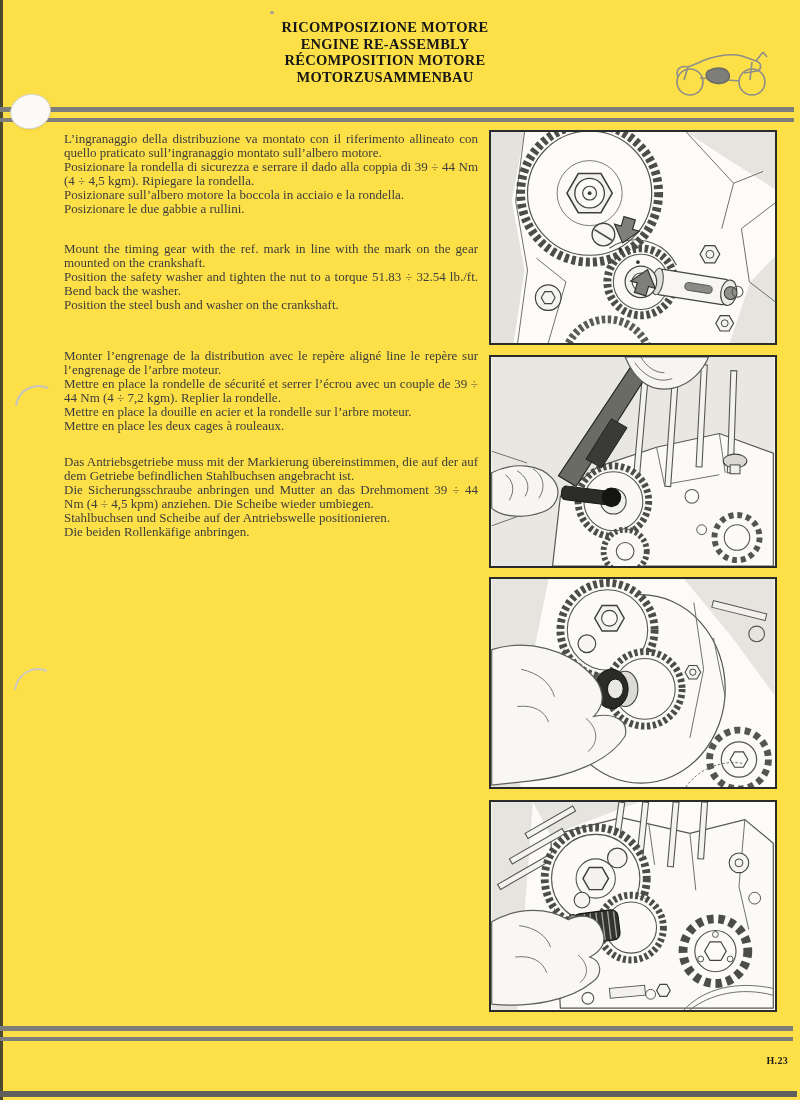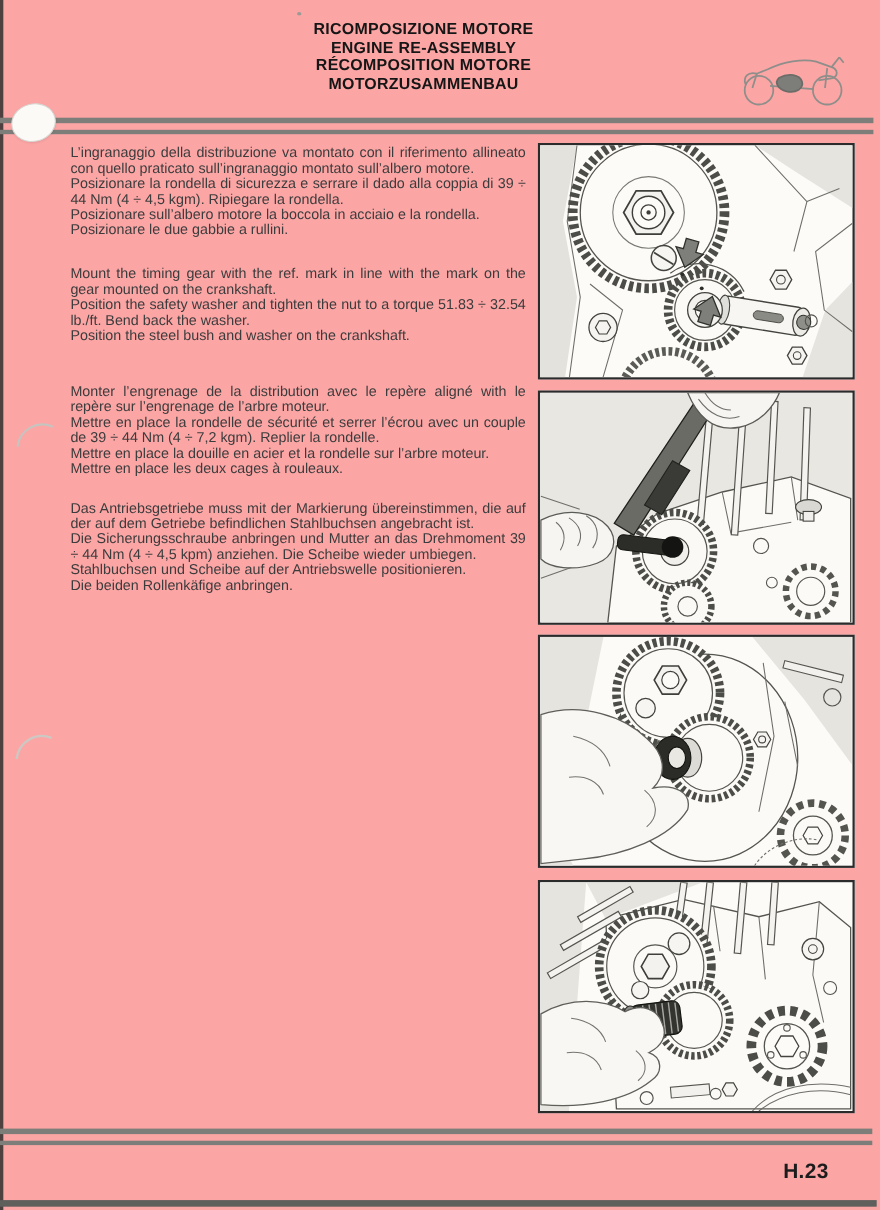--- a/index.html
+++ b/index.html
@@ -1,19 +1,19 @@
 <!DOCTYPE html>
 <html><head>
 <meta charset="utf-8">
 <style>
   html,body{margin:0;padding:0;}
   body{width:800px;height:1100px;overflow:hidden;background:#e9e8e4;}
   .page{
-    position:relative;width:800px;height:1100px;background:#fca5a5;
-    font-family:Liberation Sans, sans-serif;color:#3a3a3a;
+    position:relative;width:800px;height:1100px;background:#fde047;
+    font-family:Liberation Serif, serif;color:#3a3a3a;
   }
   .scan-edge-left{position:absolute;left:0;top:0;width:3px;height:1100px;background:#2e2e2c;opacity:.85;}
   .scan-edge-bottom{position:absolute;left:0;top:1091px;width:797px;height:6px;background:#5f5f5c;}
   .speck{position:absolute;left:270px;top:11px;width:4px;height:3px;background:#9a9a96;border-radius:50%;}
 
   .title-block{position:absolute;left:0;top:19px;width:770px;text-align:center;}
   .title-line{font-size:14.5px;line-height:16.5px;font-weight:bold;color:#161616;letter-spacing:.25px;}
 
   .moto-icon{position:absolute;left:668px;top:38px;width:104px;height:60px;}
 
@@ -40,22 +40,22 @@
     position:absolute;left:489px;width:288px;box-sizing:border-box;
     border:2px solid #2b2b2b;background:#fcfbf8;
   }
   .fig svg{display:block;width:100%;height:100%;}
   .fig1{top:130px;height:215px;}
   .fig2{top:355px;height:213px;}
   .fig3{top:577px;height:212px;}
   .fig4{top:800px;height:212px;}
 
   .page-number{
-    position:absolute;left:712px;top:1055px;width:60px;text-align:left;
-    font-size:19px;font-weight:bold;color:#1c1c1c;letter-spacing:.3px;
+    position:absolute;left:728px;top:1055px;width:60px;text-align:right;
+    font-size:10px;font-weight:bold;color:#1c1c1c;letter-spacing:.3px;
   }
 </style>
 </head>
 <body>
 
 <div class="page">
 
   <div class="scan-edge-left"></div>
   <div class="speck"></div>
 
@@ -99,21 +99,21 @@
     <p>Posizionare le due gabbie a rullini.</p>
   </div>
 
   <div class="text-col sec-en">
     <p>Mount the timing gear with the ref. mark in line with the mark on the gear mounted on the crankshaft.</p>
     <p>Position the safety washer and tighten the nut to a torque 51.83 ÷ 32.54 lb./ft. Bend back the washer.</p>
     <p>Position the steel bush and washer on the crankshaft.</p>
   </div>
 
   <div class="text-col sec-fr">
-    <p>Monter l’engrenage de la distribution avec le repère aligné with le repère sur l’engrenage de l’arbre moteur.</p>
+    <p>Monter l’engrenage de la distribution avec le repère aligné line le repère sur l’engrenage de l’arbre moteur.</p>
     <p>Mettre en place la rondelle de sécurité et serrer l’écrou avec un couple de 39 ÷ 44 Nm (4 ÷ 7,2 kgm). Replier la rondelle.</p>
     <p>Mettre en place la douille en acier et la rondelle sur l’arbre moteur.</p>
     <p>Mettre en place les deux cages à rouleaux.</p>
   </div>
 
   <div class="text-col sec-de">
     <p>Das Antriebsgetriebe muss mit der Markierung übereinstimmen, die auf der auf dem Getriebe befindlichen Stahlbuchsen angebracht ist.</p>
     <p>Die Sicherungsschraube anbringen und Mutter an das Drehmoment 39 ÷ 44 Nm (4 ÷ 4,5 kpm) anziehen. Die Scheibe wieder umbiegen.</p>
     <p>Stahlbuchsen und Scheibe auf der Antriebswelle positionieren.</p>
     <p>Die beiden Rollenkäfige anbringen.</p>

